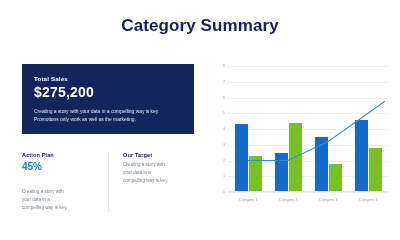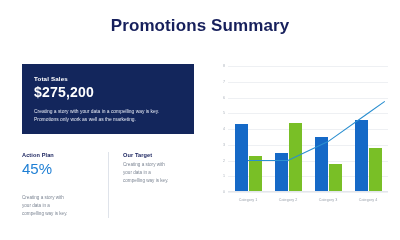--- a/index.html
+++ b/index.html
@@ -85,22 +85,22 @@
     border-left: 1px solid #dfe3ea;
   }
   .stat-label {
     font-size: 5.6px;
     font-weight: 700;
     color: #17205c;
     letter-spacing: 0.1px;
     margin-bottom: 3px;
   }
   .stat-value {
-    font-size: 15px;
-    font-weight: 400;
+    font-size: 10px;
+    font-weight: 700;
     color: #1f7fd4;
     margin-bottom: 16px;
     line-height: 1.1;
   }
   .stat-desc {
     font-size: 4.6px;
     line-height: 1.75;
     color: #7d8694;
   }
   .stat-desc span { display: block; }
@@ -185,21 +185,21 @@
     height: 100%;
     overflow: visible;
     pointer-events: none;
   }
 </style>
 </head>
 <body>
 
 <div class="slide">
 
-  <div class="title">Promotions Summary</div>
+  <div class="title">Category Summary</div>
 
   <div class="navy-card">
     <div class="navy-label">Total Sales</div>
     <div class="navy-value">$275,200</div>
     <div class="navy-desc">
       <span>Creating a story with your data in a compelling way is key.</span>
       <span>Promotions only work as well as the marketing.</span>
     </div>
   </div>
 

